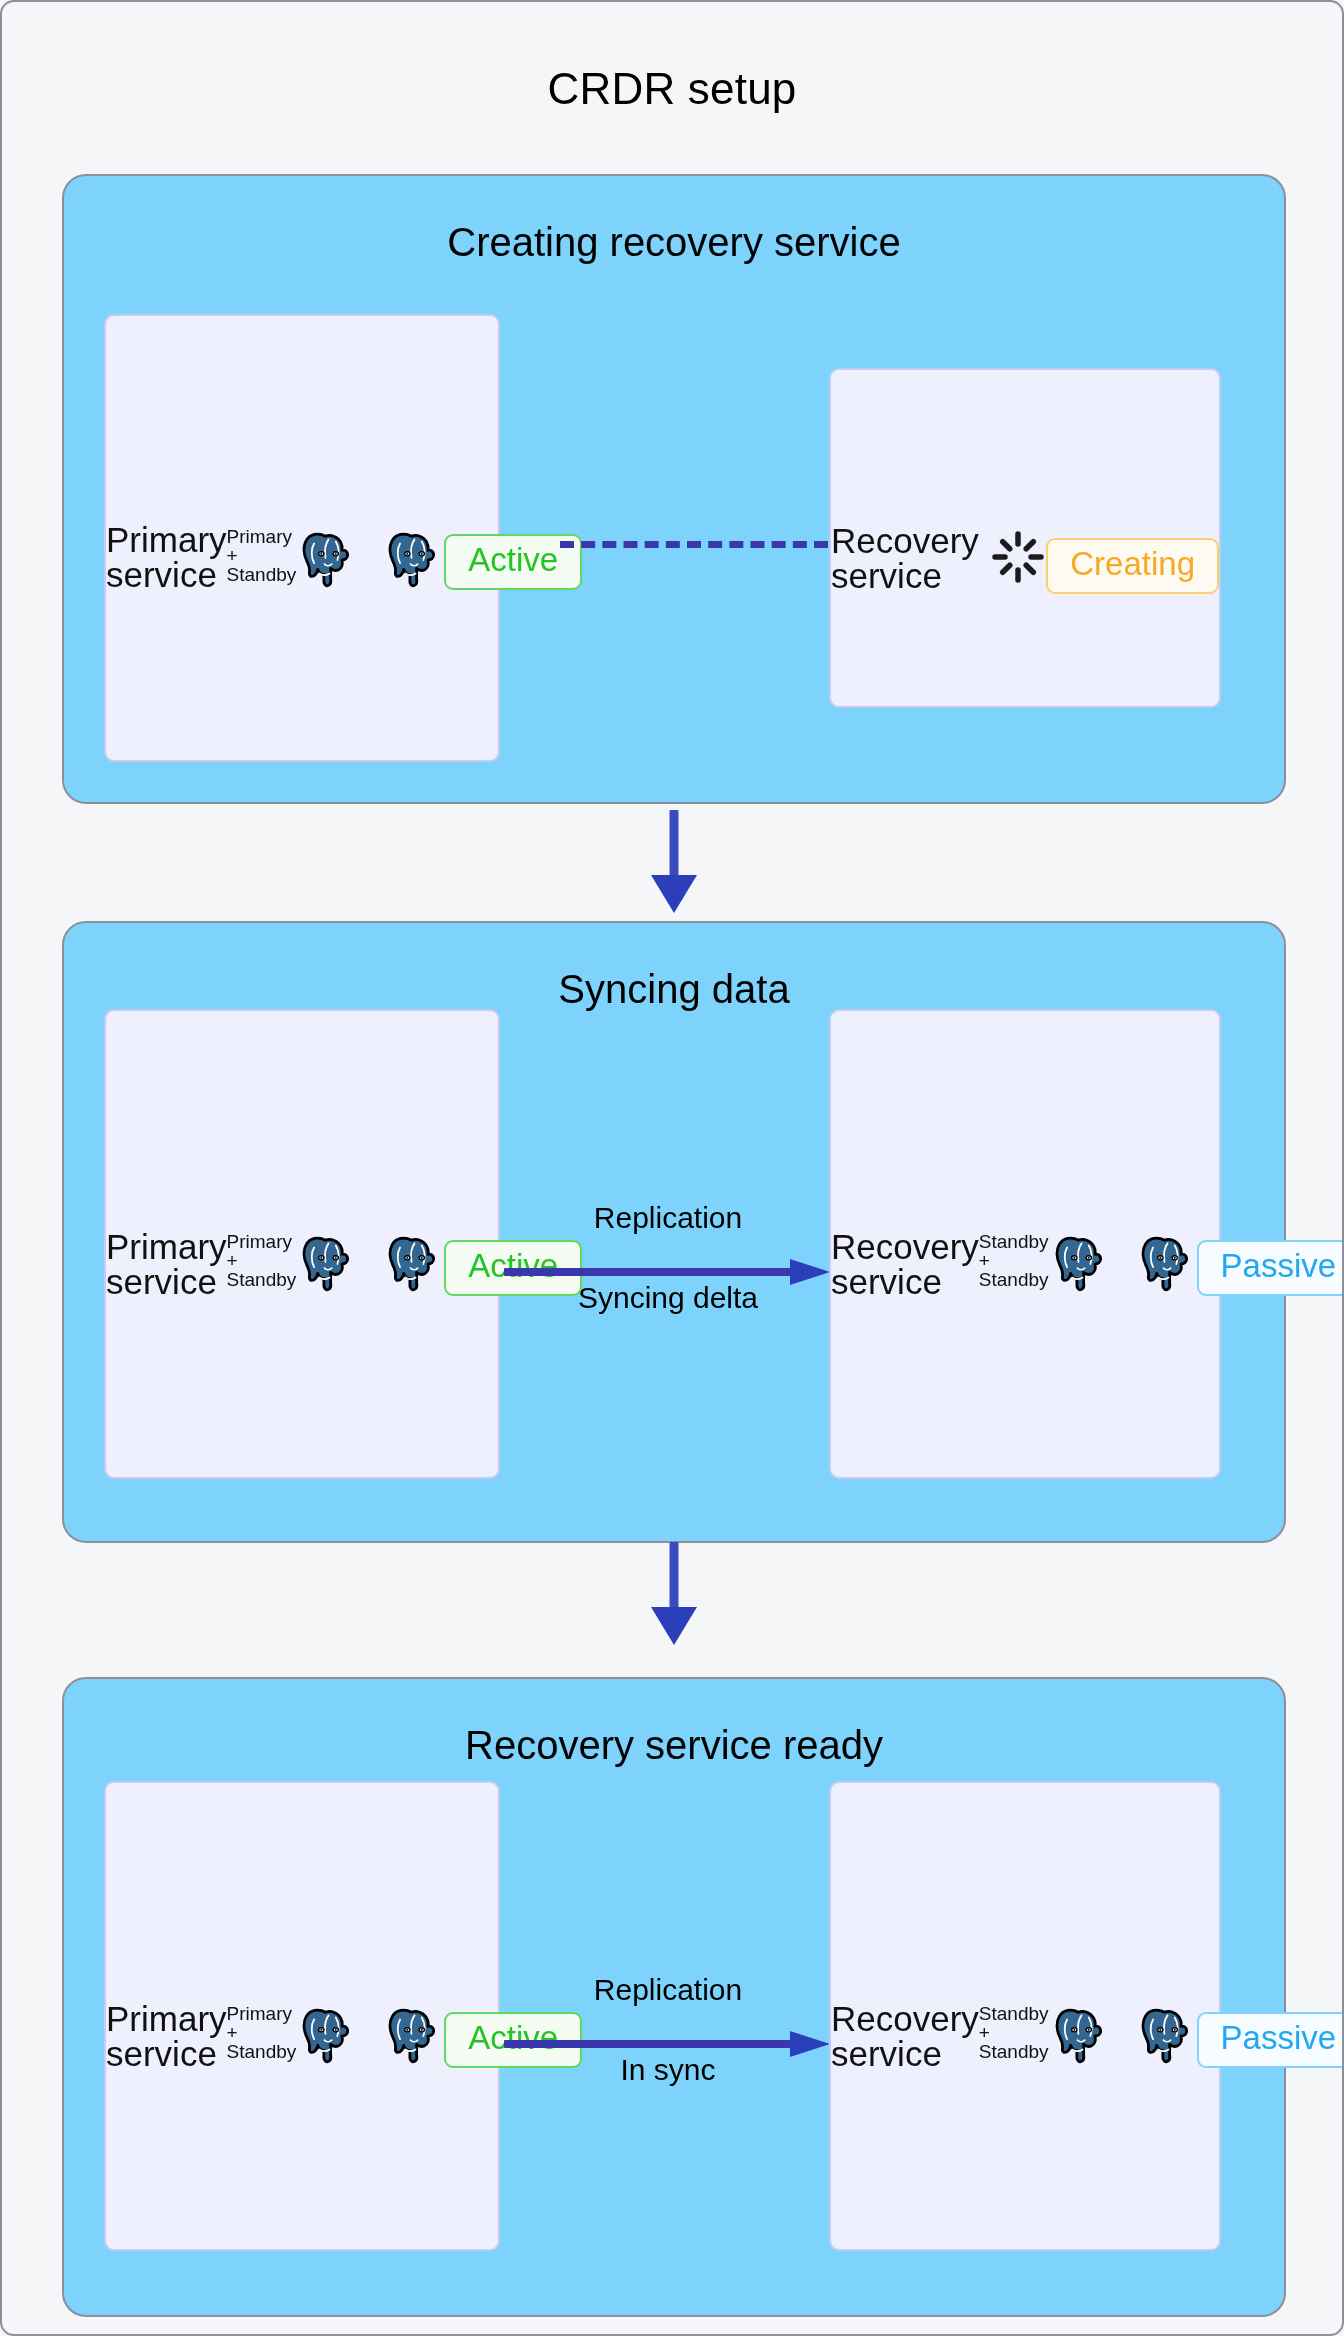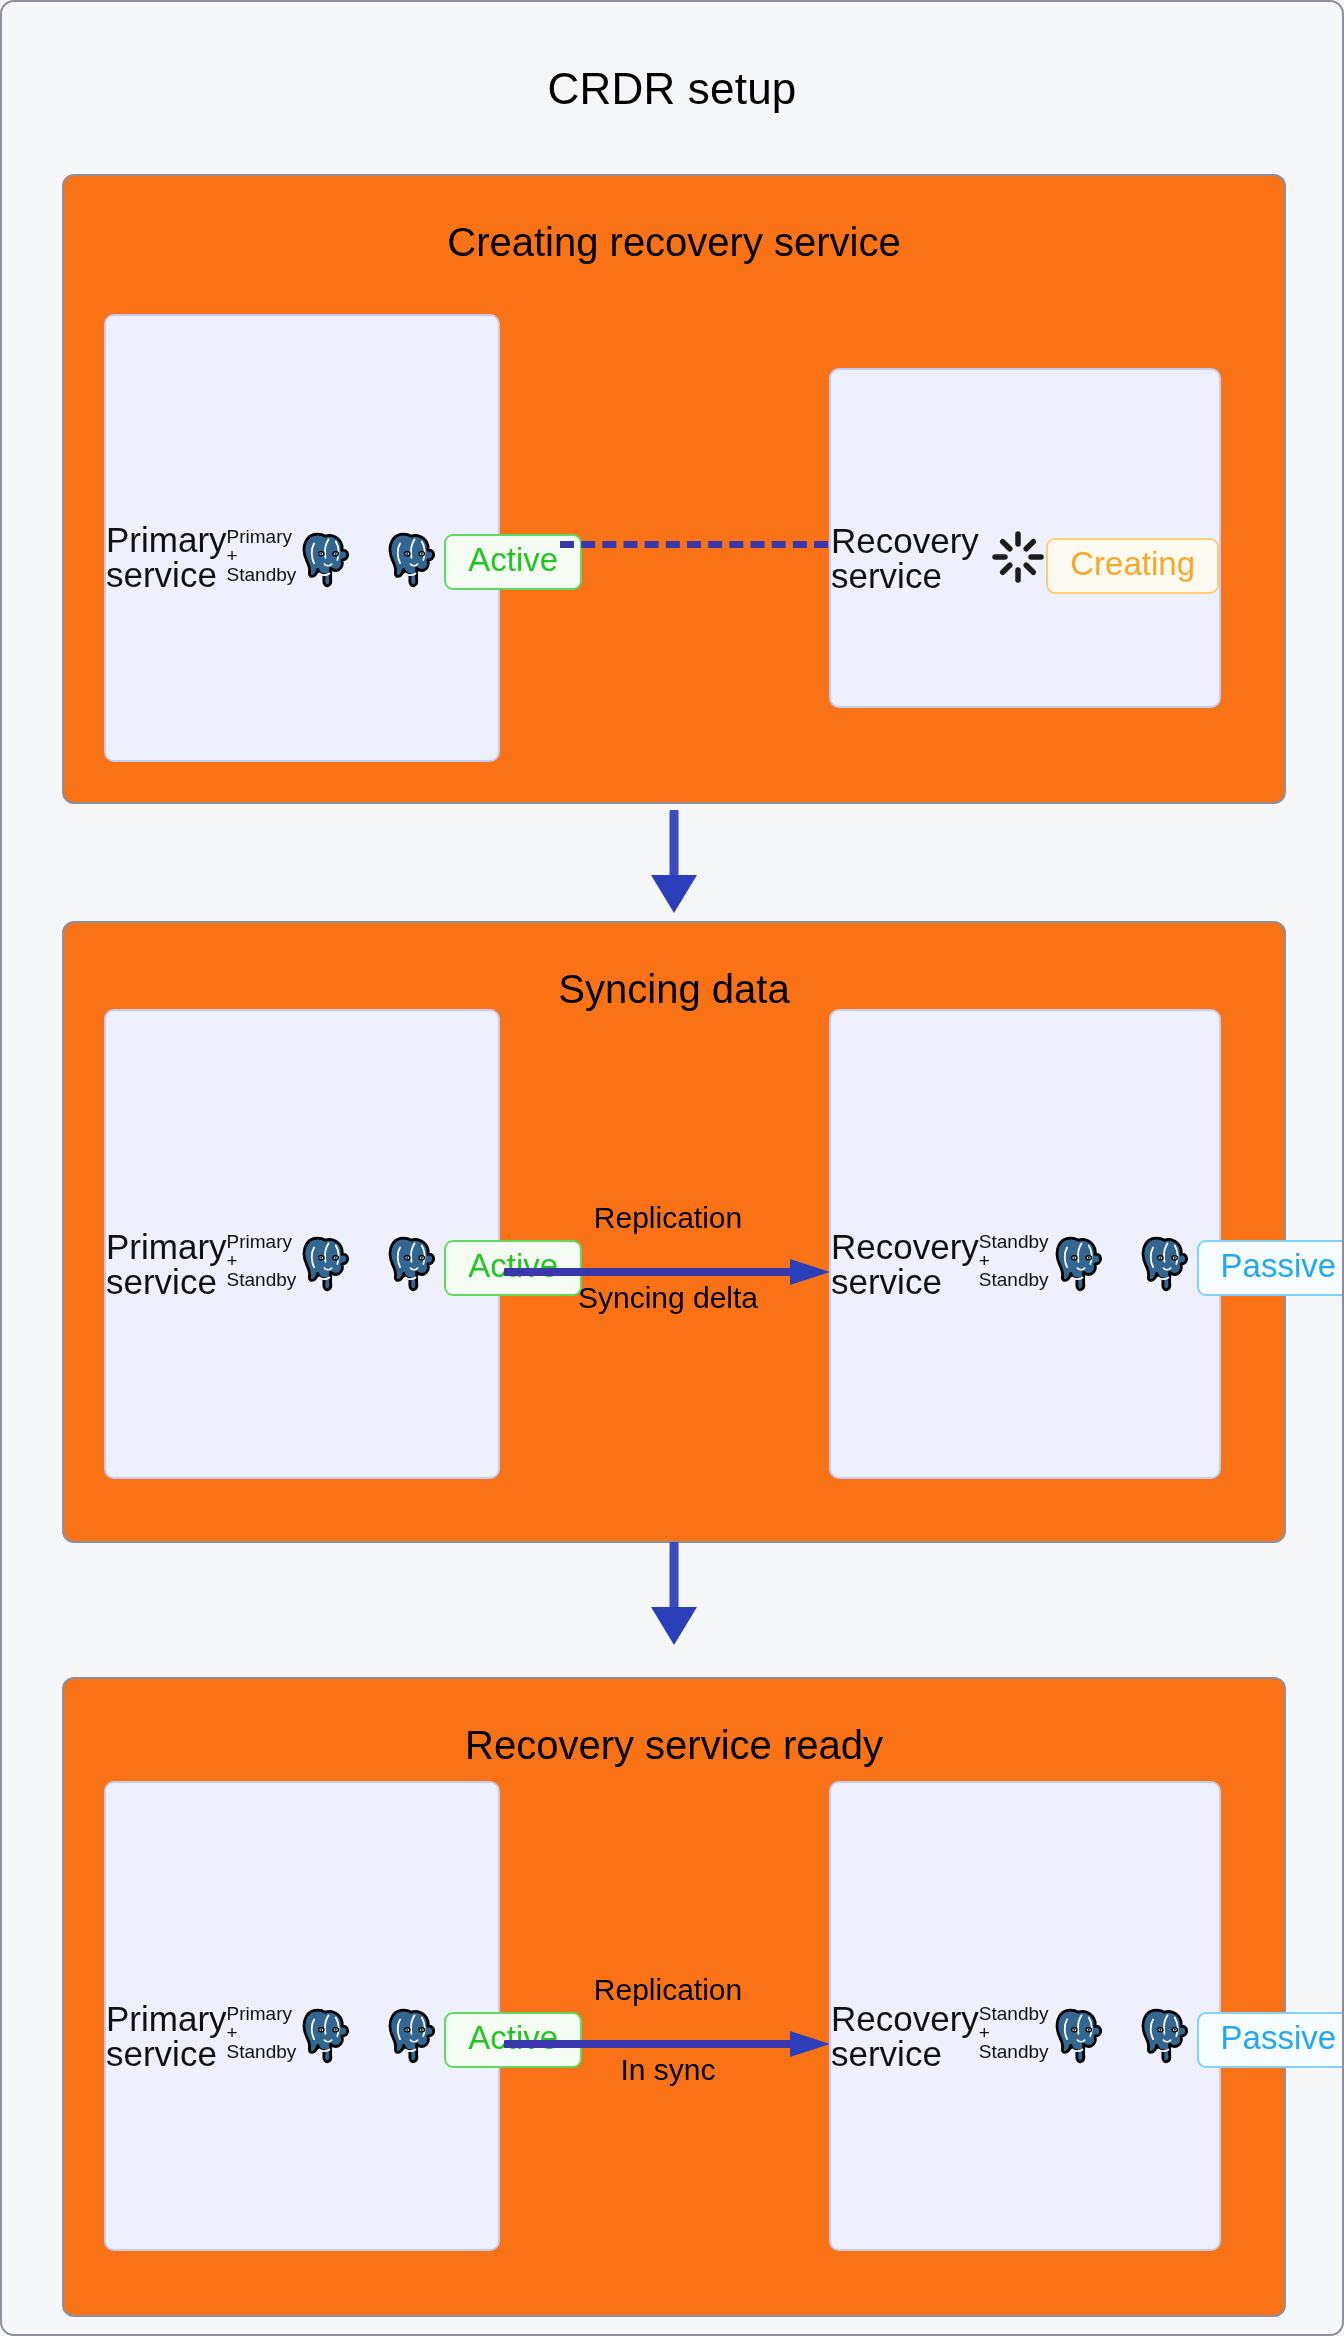--- a/index.html
+++ b/index.html
@@ -31,23 +31,23 @@
     font-size: 44px;
     color: #000;
     letter-spacing: 0.2px;
   }
 
   
   .stage-panel {
     position: absolute;
     left: 60px;
     width: 1224px;
-    background: #f97316;
+    background: #7dd3fc;
     border: 2px solid #8e8e9c;
-    border-radius: 12px;
+    border-radius: 24px;
   }
   #stage-1 { top: 172px;  height: 630px; }
   #stage-2 { top: 912px;  height: 622px; margin-top: 7px; }
   #stage-3 { top: 1644px; height: 640px; margin-top: 31px; }
 
   .stage-heading {
     position: absolute;
     top: 44px;
     left: 0;
     width: 100%;

